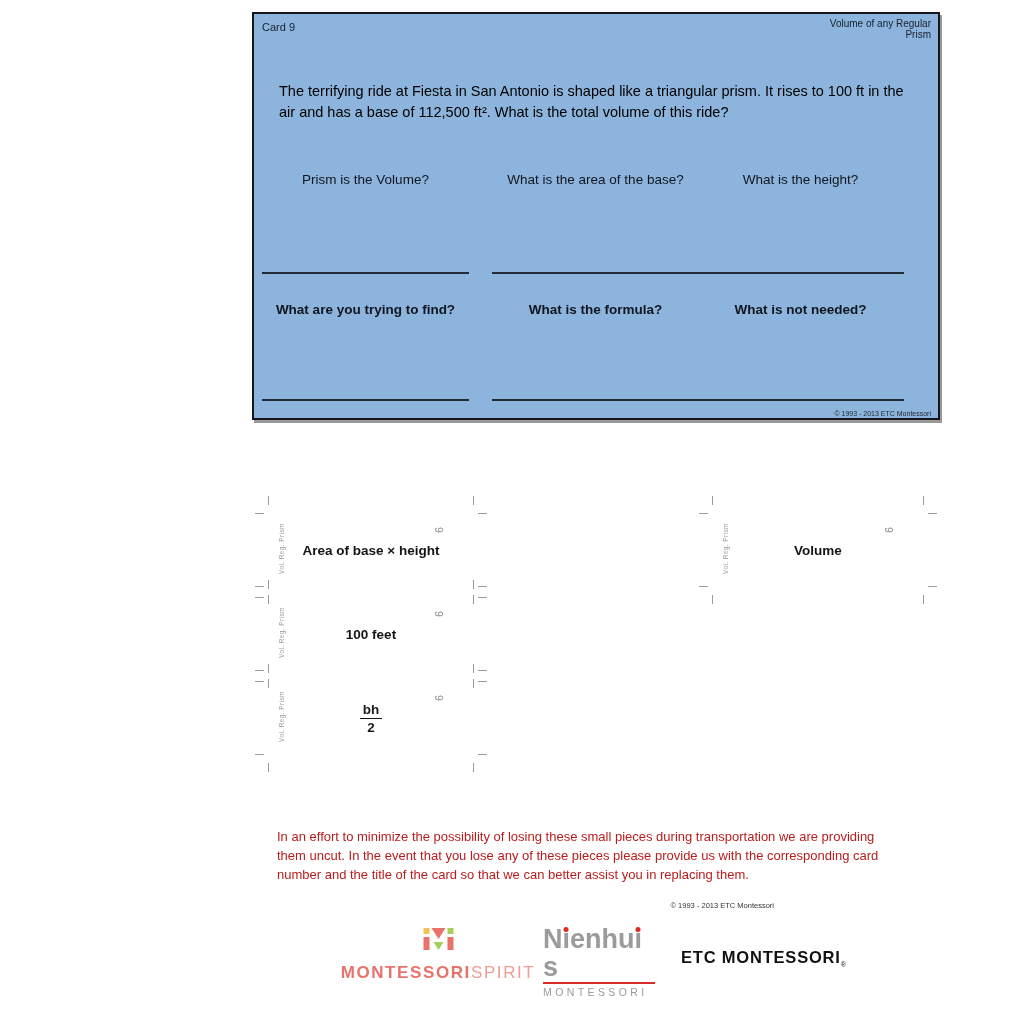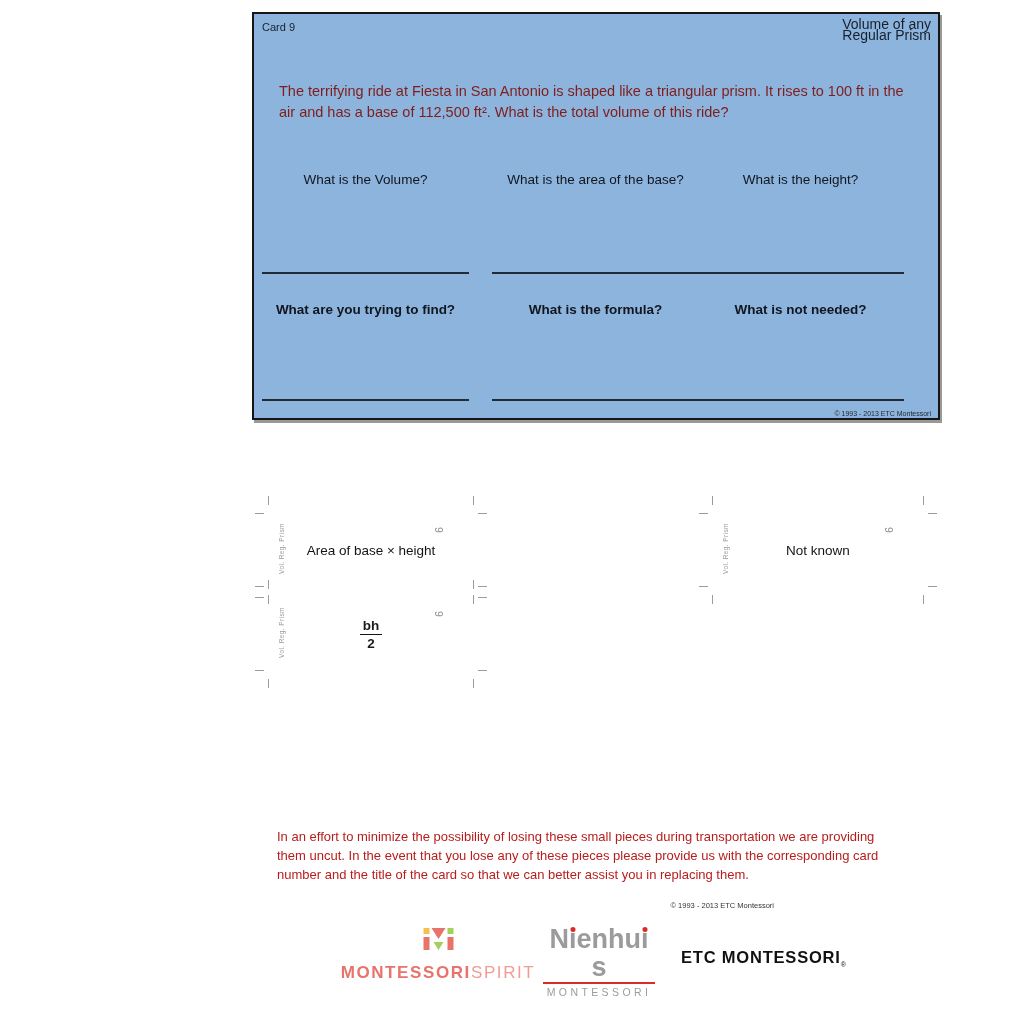--- a/index.html
+++ b/index.html
@@ -11,44 +11,44 @@
 
   
   .card {
     position:absolute; left:170px; top:12px; width:684px; height:404px;
     background:#8db4dc; border:2px solid #161616;
     box-shadow:2px 3px 0 rgba(70,70,70,.55);
   }
   .card-num { position:absolute; left:8px; top:7px; font-size:11px; color:#16202e; }
   .card-topic {
     position:absolute; right:7px; top:5px; width:112px; text-align:right;
-    font-size:14px; line-height:10.5px; color:#16202e;
+    font-size:10px; line-height:10.5px; color:#16202e;
   }
   .card-question {
     position:absolute; left:25px; right:22px; top:67px;
-    font-size:14.5px; line-height:21px; color:#7f1d1d;
+    font-size:14.5px; line-height:21px; color:#000000;
   }
   .prompt { position:absolute; text-align:center; font-size:13.5px; color:#10151f; }
   .p-row1 { top:158px; }
   .p-row2 { top:288px;font-weight:bold; }
   .p-c1 { left:8px;   width:207px; }
   .p-c2 { left:238px; width:207px; }
   .p-c3 { left:443px; width:207px; }
   .rule { position:absolute; height:2px; background:#222a36; width:207px; }
   .r-row1 { top:258px; }
   .r-row2 { top:385px; }
   .card-copy { position:absolute; right:7px; bottom:1px; font-size:7px; color:#1d2530; }
 
   
   .cluster { position:absolute; width:206px; }
   .cluster-left  { left:186px; top:508px; }
   .cluster-right { left:630px; top:508px; width:212px; }
   .piece { position:relative; width:100%; height:84px;
            display:flex; align-items:center; justify-content:center; }
-  .answer { font-size:13.5px; font-weight:normal; color:#141414; text-align:center; }
+  .answer { font-size:13.5px; font-weight:bold; color:#141414; text-align:center; }
   .side-label {
     position:absolute; left:-13px; top:50%; margin-top:-5px; width:52px;
     text-align:center; transform:rotate(-90deg);
     font-size:6.5px; color:#9a9a9a; letter-spacing:.4px; white-space:nowrap;
   }
   .piece-num {
     position:absolute; right:32px; top:16px; font-size:10.5px; color:#8f8f8f;
     transform:rotate(90deg);
   }
   .frac { display:inline-block; text-align:center; font-weight:bold; font-size:13.5px; }
@@ -70,42 +70,42 @@
     position:absolute; left:195px; top:827px; width:612px;
     font-size:13px; line-height:19px; color:#b91c1c;
   }
   .note-copy { position:absolute; right:168px; top:901px; font-size:7.5px; color:#333; }
 
   
   .logo-ms { position:absolute; left:256px; top:926px; width:200px; text-align:center; }
   .logo-ms-text { margin-top:3px; font-size:17px; font-weight:bold; letter-spacing:1.6px; }
   .ms-w1 { color:#e8736b; }
   .ms-w2 { color:#f09c95; font-weight:normal; margin-left:0; }
-  .logo-nh { position:absolute; left:461px; top:925px; width:112px; text-align:center; }
+  .logo-nh { position:absolute; left:461px; top:925px; width:112px; }
   .nh-name { font-size:27px; font-weight:bold; color:#9b9b9b; line-height:28px;
              border-bottom:2px solid #d92c27; padding-bottom:1px; display:inline-block; }
   .nh-i { position:relative; display:inline-block; }
   .nh-i::after { content:""; position:absolute; left:50%; transform:translateX(-50%);
                  top:1.5px; width:5px; height:5px; border-radius:50%; background:#d92c27; }
   .nh-sub { font-size:10.5px; color:#9b9b9b; letter-spacing:3.4px; margin-top:2px; }
   .logo-etc { position:absolute; left:599px; top:948px; font-size:16.5px; font-weight:bold;
               color:#111; letter-spacing:.8px; }
   .etc-mark { font-size:7px; vertical-align:-4px; font-weight:normal; }
 </style>
 </head>
 <body>
 
 <div class="page">
 
   <div class="card">
     <div class="card-num">Card 9</div>
     <div class="card-topic">Volume of any Regular Prism</div>
     <div class="card-question">The terrifying ride at Fiesta in San Antonio is shaped like a triangular prism. It rises to 100 ft in the air and has a base of 112,500 ft². What is the total volume of this ride?</div>
 
-    <div class="prompt p-row1 p-c1">What is the Volume?</div>
+    <div class="prompt p-row1 p-c1">Prism is the Volume?</div>
     <div class="prompt p-row1 p-c2">What is the area of the base?</div>
     <div class="prompt p-row1 p-c3">What is the height?</div>
 
     <div class="rule r-row1 p-c1"></div>
     <div class="rule r-row1 p-c2"></div>
     <div class="rule r-row1 p-c3"></div>
 
     <div class="prompt p-row2 p-c1">What are you trying to find?</div>
     <div class="prompt p-row2 p-c2">What is the formula?</div>
     <div class="prompt p-row2 p-c3">What is not needed?</div>
@@ -127,36 +127,45 @@
       <span class="piece-num">9</span>
       <span class="answer">Area of base × height</span>
     </div>
     <div class="piece">
       <span class="corner c-tl"></span>
       <span class="corner c-tr"></span>
       <span class="corner c-bl"></span>
       <span class="corner c-br"></span>
       <span class="side-label">Vol. Reg. Prism</span>
       <span class="piece-num">9</span>
+      <span class="answer">100 feet</span>
+    </div>
+    <div class="piece">
+      <span class="corner c-tl"></span>
+      <span class="corner c-tr"></span>
+      <span class="corner c-bl"></span>
+      <span class="corner c-br"></span>
+      <span class="side-label">Vol. Reg. Prism</span>
+      <span class="piece-num">9</span>
       <span class="frac">
         <span class="frac-num">bh</span>
         <span class="frac-den">2</span>
       </span>
     </div>
   </div>
 
   <div class="cluster cluster-right">
     <div class="piece">
       <span class="corner c-tl"></span>
       <span class="corner c-tr"></span>
       <span class="corner c-bl"></span>
       <span class="corner c-br"></span>
       <span class="side-label">Vol. Reg. Prism</span>
       <span class="piece-num">9</span>
-      <span class="answer">Not known</span>
+      <span class="answer">Volume</span>
     </div>
   </div>
 
   <div class="note">In an effort to minimize the possibility of losing these small pieces during transportation we are providing them uncut. In the event that you lose any of these pieces please provide us with the corresponding card number and the title of the card so that we can better assist you in replacing them.</div>
   <div class="note-copy">© 1993 - 2013 ETC Montessori</div>
 
   <div class="logo-ms">
     <svg width="31" height="30" viewBox="0 0 30 30">
       <rect x="0" y="2" width="6" height="6" fill="#f2c14e"></rect>
       <rect x="0" y="11" width="6" height="13" fill="#e8736b"></rect>

